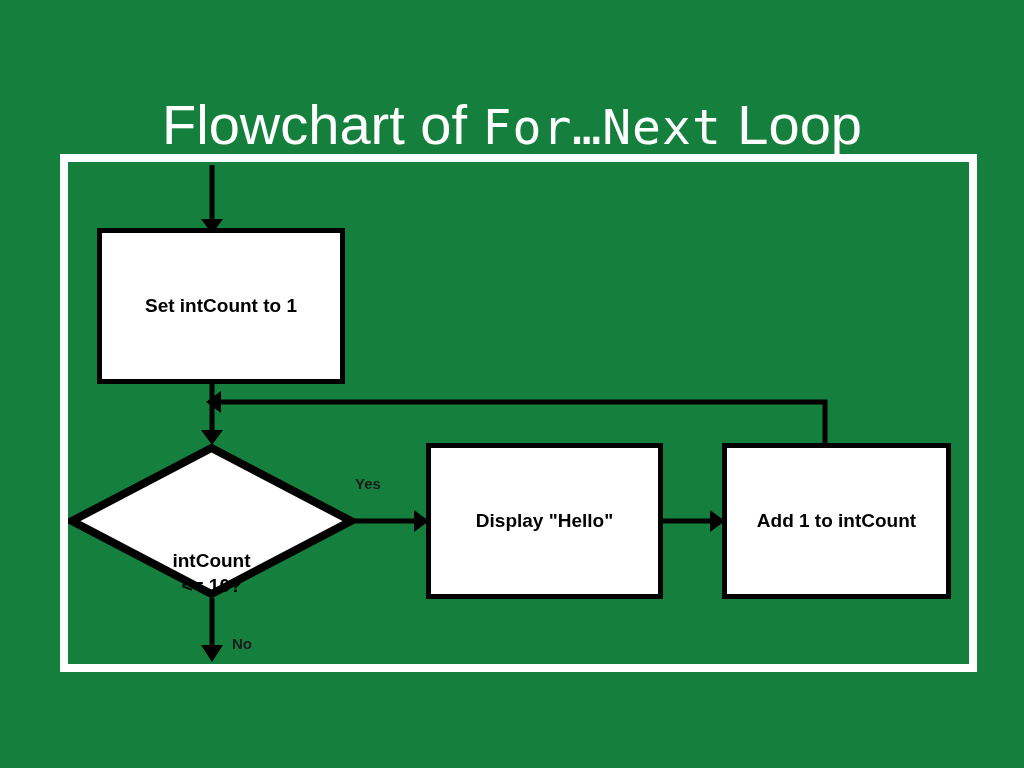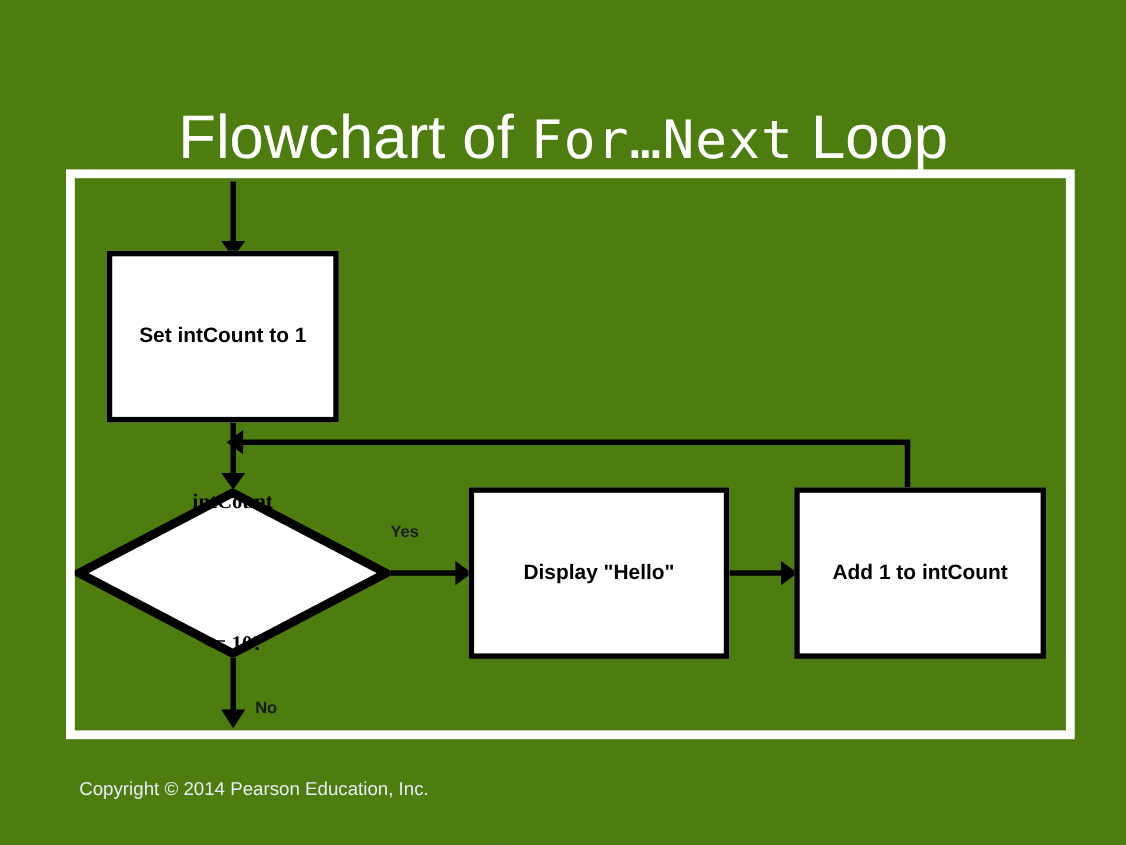--- a/index.html
+++ b/index.html
@@ -10,21 +10,21 @@
     width: 1024px;
     height: 768px;
     background: #4a7ebb;
     font-family: "Liberation Sans", sans-serif;
     overflow: hidden;
     position: relative;
   }
   #slide {
     position: absolute;
     inset: 0;
-    background: #4d7c0f;
+    background: #15803d;
   }
   
   #title {
     position: absolute;
     left: 0;
     top: 54px;
     width: 1024px;
     text-align: center;
     color: #ffffff;
     font-size: 56px;
@@ -64,46 +64,45 @@
     box-sizing: border-box;
     display: flex;
     align-items: center;
     justify-content: center;
     color: #000000;
     font-weight: bold;
     font-size: 19px;
     text-align: center;
     line-height: 24px;
   }
-  #node-init   { left: 97px;  top: 228px; width: 211px; height: 156px; text-align: center; }
+  #node-init   { left: 97px;  top: 228px; width: 248px; height: 156px; text-align: center; }
   #node-display{ left: 426px; top: 443px; width: 237px; height: 156px; }
   #node-add    { left: 722px; top: 443px; width: 229px; height: 156px; }
 
   
   #node-decision {
     position: absolute;
     left: 68px;
     top: 444px;
     width: 287px;
     height: 154px;
   }
   #node-decision svg { position: absolute; inset: 0; }
   #node-decision .dtext {
     position: absolute;
     inset: 0;
     display: flex;
     flex-direction: column;
     align-items: center;
-    justify-content: space-between;
+    justify-content: flex-end;
     color: #000000;
     font-weight: bold;
     font-size: 19px;
     line-height: 25px;
     text-align: center;
-    font-family: Liberation Serif, serif;
   }
   
   .edge-label {
     position: absolute;
     color: #1b1b1b;
     font-weight: bold;
     font-size: 15px;
     line-height: 22px;
   }
   #label-yes { left: 355px; top: 473px; }
@@ -186,15 +185,14 @@
     <span>Display "Hello"</span>
   </div>
 
   <div class="node" id="node-add">
     <span>Add 1 to intCount</span>
   </div>
 
   <div class="edge-label" id="label-yes">Yes</div>
   <div class="edge-label" id="label-no">No</div>
 
-  <div id="footer">Copyright © 2014 Pearson Education, Inc.</div>
 
 </div>
 
 </body></html>

